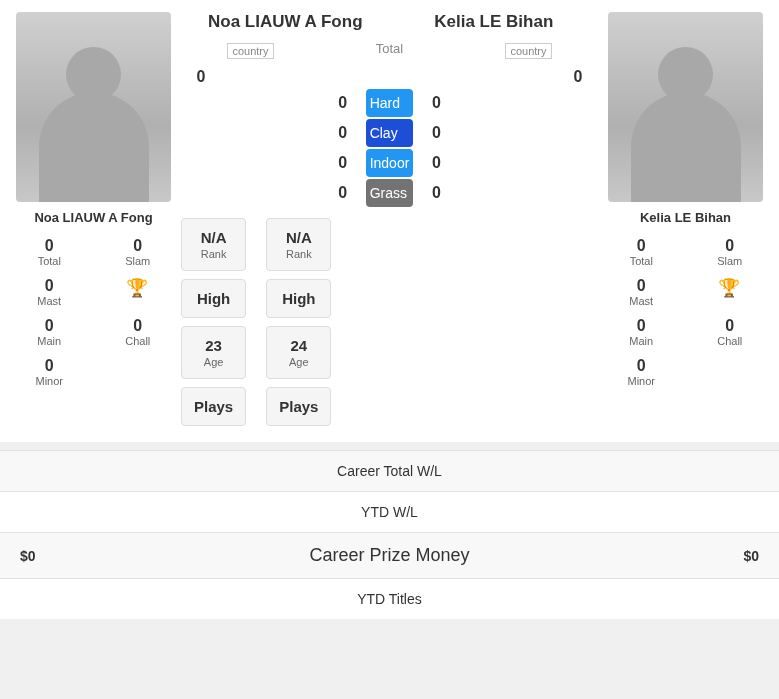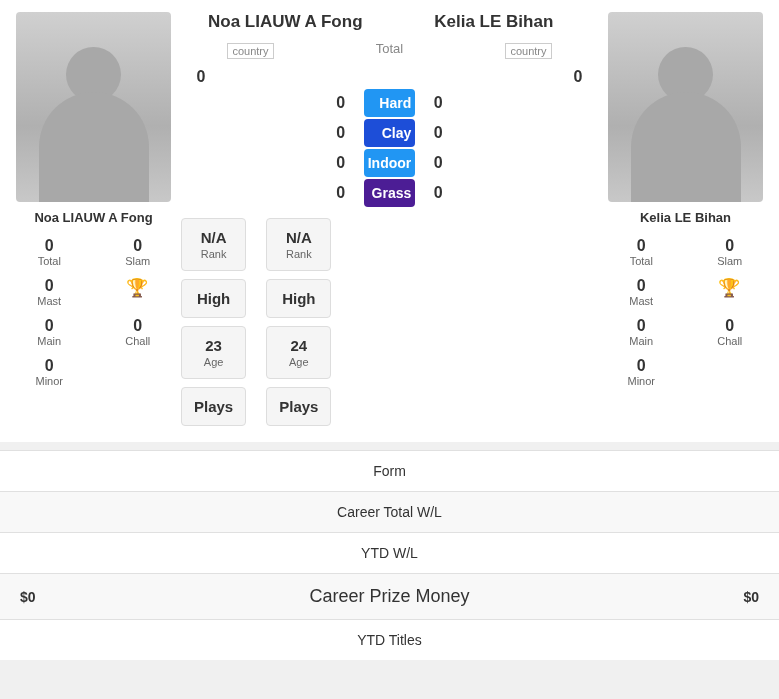--- a/index.html
+++ b/index.html
@@ -106,32 +106,32 @@
     .score-box {
       width: 40px;
       text-align: center;
       font-size: 16px;
       font-weight: bold;
       color: #333;
     }
 
     .surface-badge {
       flex: 1;
-      text-align: right;
+      text-align: left;
       padding: 6px 4px;
       border-radius: 4px;
       font-size: 14px;
-      font-weight: bold;
+      font-weight: normal;
       color: #fff;
     }
 
     .badge-hard { background: #2196F3; }
     .badge-clay { background: #1d4ed8; }
     .badge-indoor { background: #2196F3; }
-    .badge-grass { background: #4c1d95; }
+    .badge-grass { background: #737373; }
 
     .center-info-panel {
       background: #f5f5f5;
       border: 1px solid #ddd;
       border-radius: 4px;
       padding: 10px 12px;
       text-align: center;
       margin-bottom: 4px;
     }
 
@@ -352,23 +352,20 @@
           <span class="stat-value">0</span>
           <span class="stat-label">Minor</span>
         </div>
       </div>
     </div>
 
   </div>
 
   <div class="bottom-rows" id="bottom-rows-container">
 
-  <div style="display: flex; align-items: center; justify-content: center; padding: 12px 20px; border-top: 1px solid rgb(224, 224, 224); background: rgb(255, 255, 255);">
-        <span style="font-size: 14px; font-weight: 500; color: rgb(51, 51, 51);">Form</span>
-      </div>
       <div style="display: flex; align-items: center; justify-content: center; padding: 12px 20px; border-top: 1px solid rgb(224, 224, 224); background: rgb(248, 248, 248);">
         <span style="font-size: 14px; font-weight: 500; color: rgb(51, 51, 51);">Career Total W/L</span>
       </div>
       <div style="display: flex; align-items: center; justify-content: center; padding: 12px 24px; border-top: 1px solid rgb(224, 224, 224); background: rgb(255, 255, 255);">
         <span style="font-size: 14px; font-weight: 500; color: rgb(51, 51, 51);">YTD W/L</span>
       </div>
       <div style="display: flex; align-items: center; padding: 12px 20px; border-top: 1px solid rgb(224, 224, 224); background: rgb(248, 248, 248);">
         <div style="flex: 1 1 0%; text-align: left; font-weight: bold; font-size: 14px; color: rgb(51, 51, 51);">$0</div>
         <div style="flex: 1 1 0%; text-align: center; font-size: 18px; font-weight: 500; color: rgb(51, 51, 51);">Career Prize Money</div>
         <div style="flex: 1 1 0%; text-align: right; font-weight: bold; font-size: 14px; color: rgb(51, 51, 51);">$0</div>

